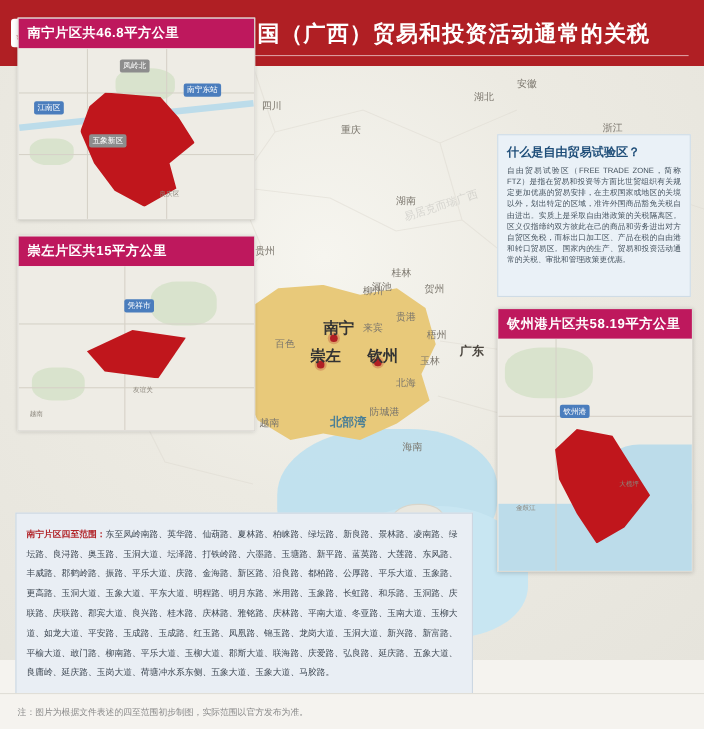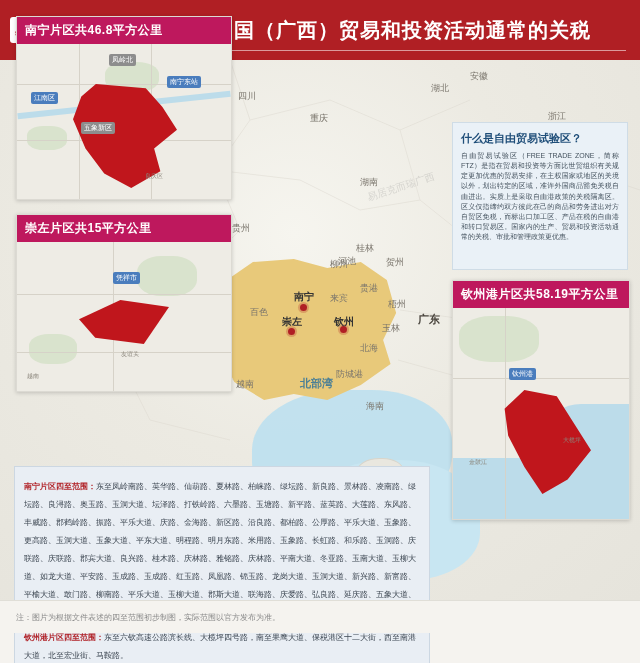--- a/index.html
+++ b/index.html
@@ -73,21 +73,21 @@
     clip-path:polygon(8% 16%,22% 4%,44% 2%,62% 8%,80% 4%,94% 16%,99% 38%,92% 56%,96% 72%,80% 86%,62% 96%,44% 92%,28% 96%,12% 84%,4% 64%,10% 42%);
     box-shadow:0 0 0 1px #d9b862 inset;
   }
   .map-label{position:absolute;font-size:9px;color:#7a756c;white-space:nowrap;font-family:Liberation Serif, serif;}
   .map-label.big{font-size:11px;color:#4a453e;font-weight:bold;}
   .map-label.sea-label{color:#4b7f96;font-size:11px;font-weight:bold;}
   .city-dot{
     position:absolute;width:7px;height:7px;background:#b01f24;border-radius:50%;
     box-shadow:0 0 0 2px rgba(176,31,36,.25);
   }
-  .city-name{position:absolute;font-size:10px;color:#333;font-weight:bold;white-space:nowrap;}
+  .city-name{position:absolute;font-size:14px;color:#333;font-weight:bold;white-space:nowrap;}
 
   .watermark{
     position:absolute;color:rgba(120,120,120,.22);font-size:10px;
     transform:rotate(-18deg);white-space:nowrap;
   }
 
   
   .inset{
     position:absolute;background:#ffffff;border:1px solid #dcdad3;
     box-shadow:0 1px 4px rgba(0,0,0,.18);
@@ -131,21 +131,21 @@
     position:absolute;left:14px;top:466px;width:416px;
     background:#e9eef4;border:1px solid #ccd7e2;padding:8px 9px;box-sizing:border-box;
   }
   .desc-block{margin-bottom:7px;}
   .desc-block:last-child{margin-bottom:0;}
   .desc-head{color:#b01f24;font-size:8px;font-weight:bold;display:inline;}
   .desc-text{font-size:8px;color:#3d4752;line-height:1.5;display:inline;text-align:justify;}
 
   
   .footer{
-    position:absolute;left:0;top:600px;width:640px;height:33px;
+    position:absolute;left:0;top:630px;width:640px;height:33px;
     background:#f5f3ef;border-top:1px solid #e0ded7;
     display:flex;align-items:center;justify-content:flex-start;padding-left:16px;
     box-sizing:border-box;
   }
   .footer span{font-size:8px;color:#8a8a8a;}
 </style>
 </head>
 <body>
 
 <div class="page">

